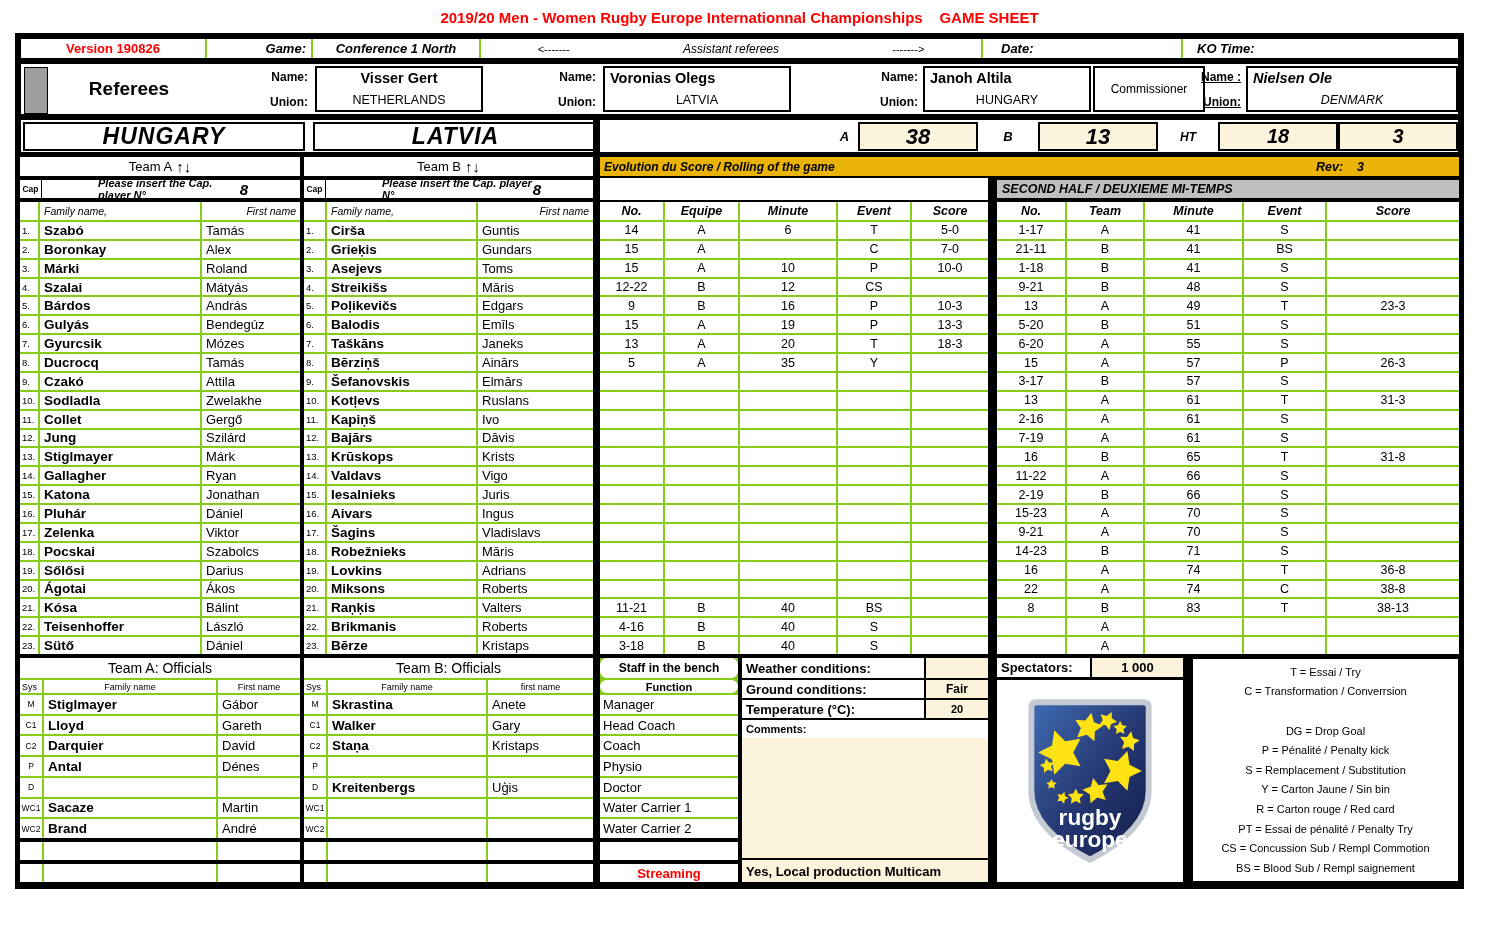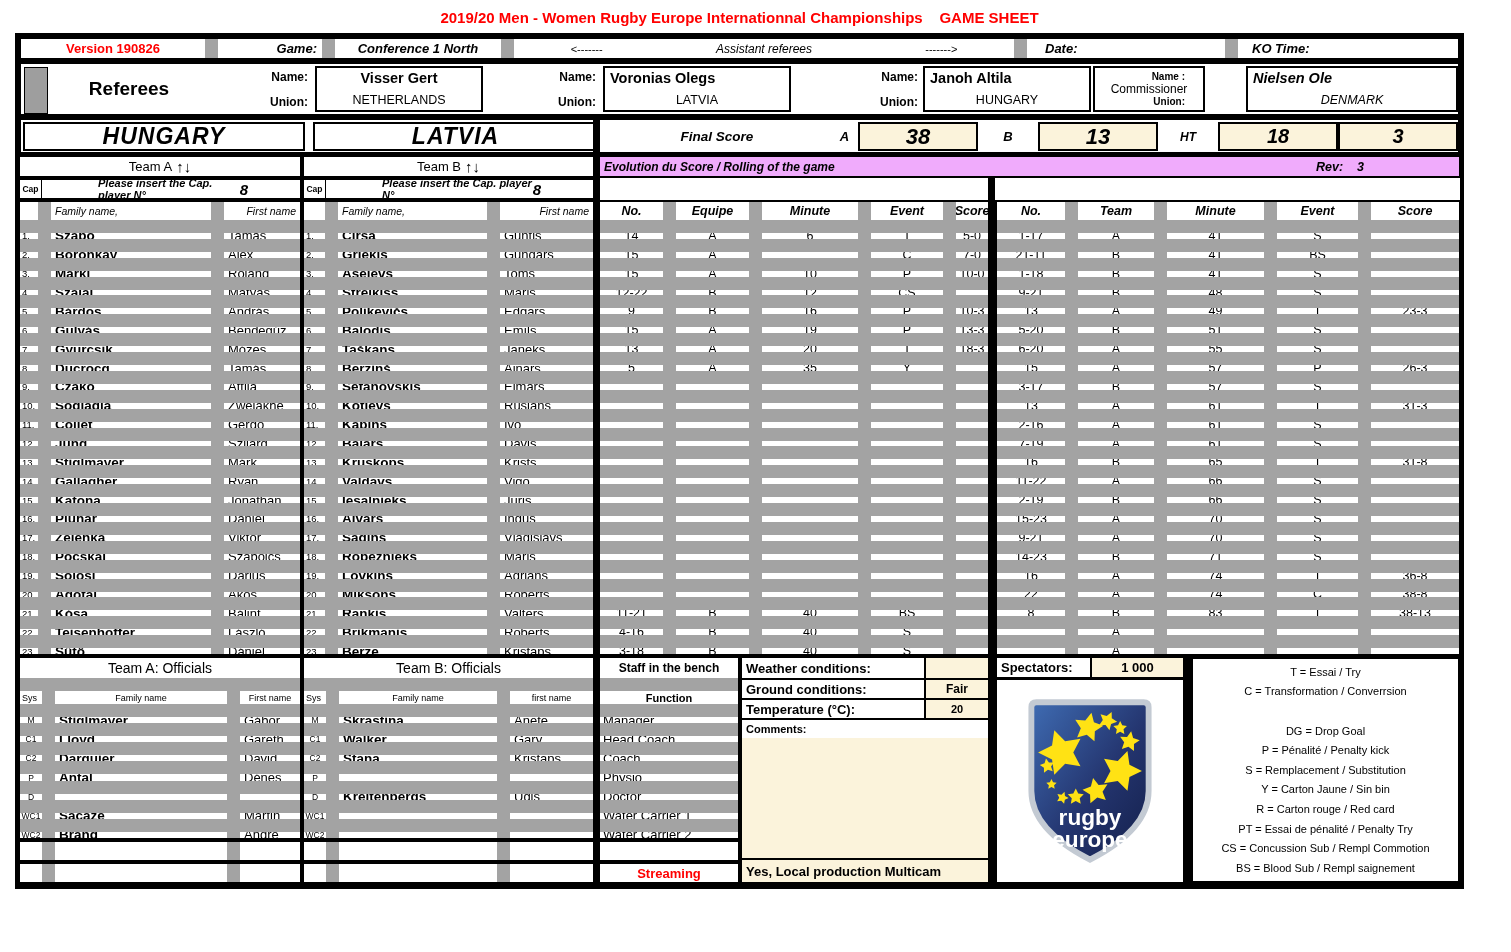--- a/index.html
+++ b/index.html
@@ -9,21 +9,21 @@
   .abs{position:absolute;}
   .flex{display:flex;align-items:center;}
   .c{justify-content:center;text-align:center;}
   .r{justify-content:flex-end;text-align:right;}
   .b{font-weight:bold;}
   .it{font-style:italic;}
   .red{color:#f00;}
   .cream{background:#FBF3DB;}
 
   
-  .grid{display:grid;gap:13px;background:#a3a3a3;border:2px solid #000;}
+  .grid{display:grid;gap:2px;background:#84cc16;border:2px solid #000;}
   .cl{background:#fff;display:flex;align-items:center;overflow:hidden;white-space:nowrap;}
   .trow{display:contents;}
 
   
   .title{left:18px;top:4px;width:1443px;height:26px;display:flex;align-items:center;justify-content:center;
          font-size:15px;font-weight:bold;color:#f00;white-space:pre;}
 
   
   .row1{left:18px;top:36px;width:1443px;height:25px;grid-template-columns:184px 104px 166px 500px 198px 1fr;border:3px solid #000;}
   .row1 .cl{font-size:13px;}
@@ -46,21 +46,21 @@
            font-size:23px;font-weight:bold;font-style:italic;letter-spacing:1px;}
   .fslabel{top:0;height:33px;display:flex;align-items:center;justify-content:center;font-size:13.5px;font-weight:bold;font-style:italic;}
   .abh{top:0;height:33px;display:flex;align-items:center;justify-content:center;font-size:13px;font-weight:bold;font-style:italic;}
   .scorebox{top:2px;height:29px;border:2px solid #000;display:flex;align-items:center;justify-content:center;
             font-size:22px;font-weight:bold;font-style:italic;background:#FBF3DB;}
 
   
   .band4{left:18px;top:155px;width:1443px;height:23px;}
   .thdr{top:0;height:23px;border:2px solid #000;display:flex;align-items:center;justify-content:center;font-size:13px;}
   .thdr .arr{font-weight:bold;font-size:15px;margin-left:4px;}
-  .evol{left:580px;right:0;top:0;height:23px;border:2px solid #000;background:#f0abfc;display:flex;align-items:center;
+  .evol{left:580px;right:0;top:0;height:23px;border:2px solid #000;background:#eab308;display:flex;align-items:center;
         font-size:12px;font-weight:bold;font-style:italic;padding-left:4px;position:absolute;}
   .rev{position:absolute;right:95px;display:flex;gap:14px;font-size:12.5px;font-weight:bold;font-style:italic;}
 
   
   .band5{left:18px;top:178px;width:1443px;height:22px;}
   .capbox{top:0;height:22px;border:2px solid #000;background:#fff;display:flex;align-items:center;position:absolute;}
   .caplab{width:22px;align-self:stretch;border-right:1.5px solid #000;display:flex;align-items:center;justify-content:center;
           font-size:8.5px;font-weight:bold;}
   .captext{font-size:11px;font-weight:bold;font-style:italic;padding-left:8px;flex:1;margin-left:48px;}
   .capval{font-size:15px;font-weight:bold;font-style:italic;margin-right:52px;}
@@ -86,21 +86,21 @@
   .ogrid{top:656px;height:184px;grid-template-rows:20px 13px repeat(7,1fr);}
   .ogA{left:18px;width:284px;grid-template-columns:22px 172px 1fr;}
   .ogB{left:302px;width:293px;grid-template-columns:22px 158px 1fr;}
   .ohdr{grid-column:1/-1;font-weight:normal;font-size:14px;justify-content:center;}
   .osub{font-size:9px;justify-content:center;}
   .osys{font-size:8.5px;justify-content:center;}
   .ofam{font-weight:bold;font-size:13.5px;padding-left:4px;}
   .ofir{font-size:13px;padding-left:4px;}
 
   .stgrid{left:598px;width:142px;top:656px;height:184px;grid-template-rows:20px 13px repeat(7,1fr);grid-template-columns:1fr;}
-  .sthdr{font-weight:bold;font-size:12px;justify-content:center;}
+  .sthdr{font-weight:bold;font-size:12px;justify-content:center;border-radius:7px;}
   .stc{font-size:13px;padding-left:3px;}
 
   .minirow{height:22px;grid-template-rows:1fr;position:absolute;}
   .mA{left:18px;width:284px;grid-template-columns:22px 172px 1fr;}
   .mB{left:302px;width:293px;grid-template-columns:22px 158px 1fr;}
   .mS{left:598px;width:142px;grid-template-columns:1fr;}
   .streamtxt{font-size:13px;font-weight:bold;color:#f00;justify-content:center;}
 
   
   .weather{left:740px;top:656px;width:250px;height:228px;border:2px solid #000;background:#fff;display:flex;flex-direction:column;}
@@ -172,34 +172,33 @@
       <span>Name:</span>
       <span>Union:</span>
     </div>
     <div class="abs refbox" style="left:902px;width:168px;">
       <div class="refname">Janoh Altila</div>
       <div class="refunion">HUNGARY</div>
     </div>
 
     <div class="abs commis" style="left:1072px;width:112px;">Commissioner</div>
 
-    <div class="abs lblcol" style="left:1111px;width:56px;font-size:10px;">
+    <div class="abs lblcol" style="left:1167px;width:56px;font-size:12px;text-decoration:underline;">
       <span>Name :</span>
       <span>Union:</span>
     </div>
     <div class="abs refbox" style="left:1225px;width:212px;font-style:italic;">
       <div class="refname">Nielsen Ole</div>
       <div class="refunion">DENMARK</div>
     </div>
   </div>
 
   <div class="abs scoreband">
     <div class="abs teambox" style="left:2px;width:282px;">HUNGARY</div>
     <div class="abs teambox" style="left:292px;width:285px;">LATVIA</div>
-    <div class="abs fslabel" style="left:582px;width:228px;">Final Score</div>
     <div class="abs abh" style="left:810px;width:27px;">A</div>
     <div class="abs scorebox" style="left:837px;width:120px;">38</div>
     <div class="abs abh" style="left:957px;width:60px;">B</div>
     <div class="abs scorebox" style="left:1017px;width:120px;">13</div>
     <div class="abs abh" style="left:1137px;width:60px;font-size:12px;">HT</div>
     <div class="abs scorebox" style="left:1197px;width:120px;font-size:20px;">18</div>
     <div class="abs scorebox" style="left:1317px;width:120px;font-size:20px;">3</div>
   </div>
 
   <div class="abs band4">
@@ -224,20 +223,21 @@
     <div class="capbox" style="left:0;width:284px;">
       <span class="caplab">Cap</span>
       <span class="captext">Please insert the Cap. player N°</span>
       <span class="capval">8</span>
     </div>
     <div class="capbox" style="left:284px;width:293px;">
       <span class="caplab">Cap</span>
       <span class="captext">Please insert the Cap. player N°</span>
       <span class="capval">8</span>
     </div>
+    <div class="halfhdr" style="left:977px;width:466px;">SECOND HALF / DEUXIEME MI-TEMPS</div>
   </div>
 
   <div class="abs grid pgrid pgA">
     <div class="cl"></div>
     <div class="cl colhdr" style="padding-left:4px;">Family name,</div>
     <div class="cl colhdr r" style="padding-right:4px;">First name</div>
 
       <div class="trow">
         <div class="cl pn">1.</div>
         <div class="cl fam">Szabó</div>

